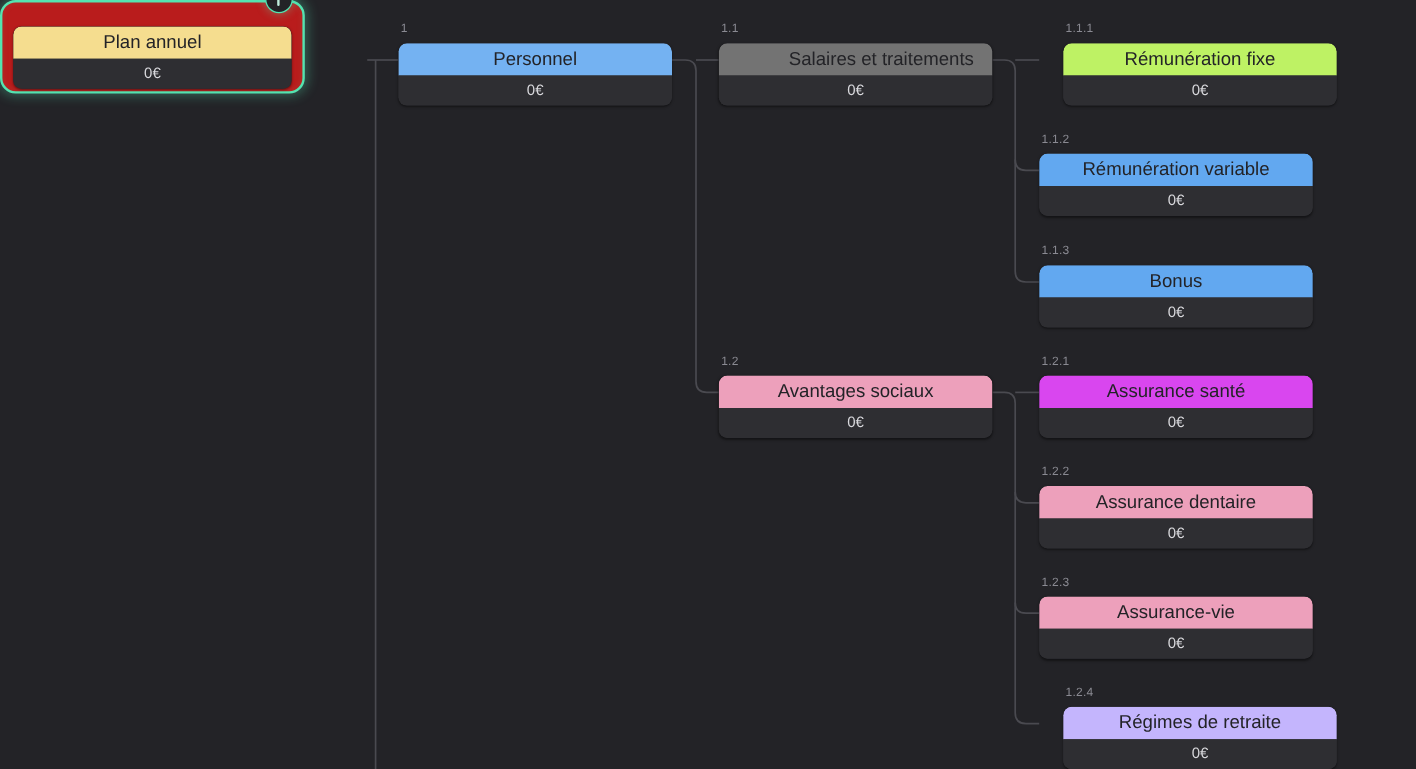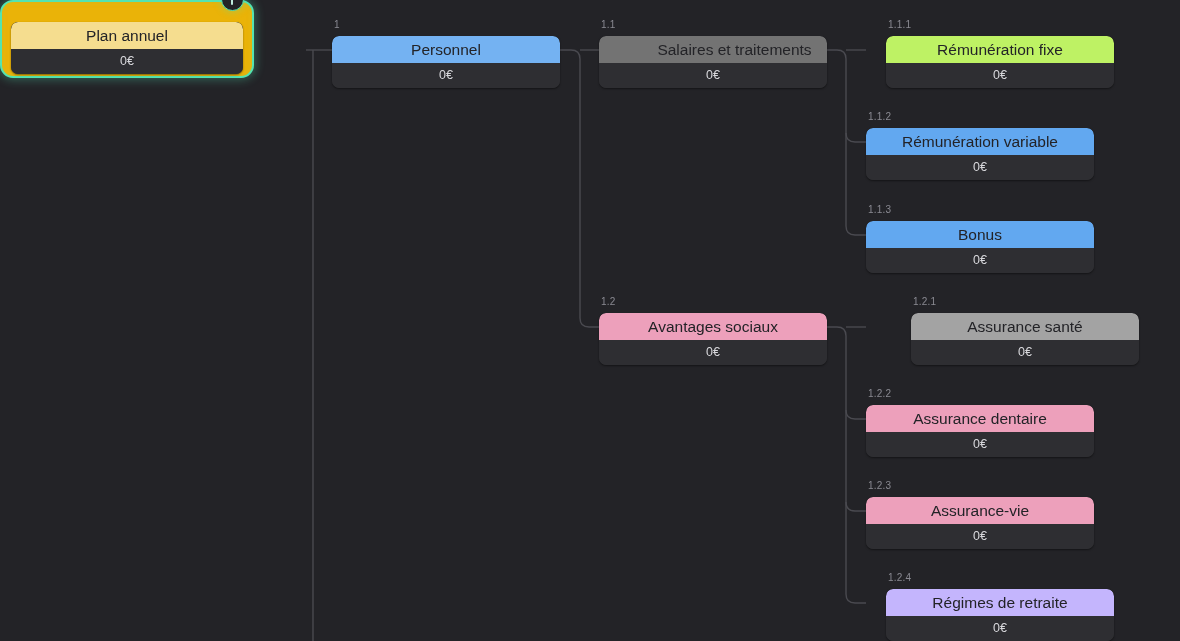--- a/index.html
+++ b/index.html
@@ -81,21 +81,21 @@
   }
 
   
   #root-node {
     left: 52px;
     top: 14px;
     width: 254px;
     height: 78px;
     border: 2px solid #54e3b0;
     border-radius: 13px;
-    background: #eab308;
+    background: #b91c1c;
     box-shadow: 0 0 10px 2px rgba(84,227,176,.32),
                 inset 0 0 6px rgba(84,227,176,.10);
     box-sizing: border-box;
   }
   #root-node .node-card {
     position: absolute;
     left: 11px;
     top: 22px;
     width: 232px;
   }
@@ -193,24 +193,24 @@
           <div class="node-value">0€</div>
         </div>
       </div>
       <div class="node" style="left: 599px; top: 313px; width: 228px;">
         <div class="node-index">1.2</div>
         <div class="node-card">
           <div class="node-title" style="background: rgb(237, 160, 187);">Avantages sociaux</div>
           <div class="node-value">0€</div>
         </div>
       </div>
-      <div class="node" style="left: 866px; top: 313px; width: 228px; margin-left: 45px;">
+      <div class="node" style="left: 866px; top: 313px; width: 228px;">
         <div class="node-index">1.2.1</div>
         <div class="node-card">
-          <div class="node-title" style="background: #a3a3a3;">Assurance santé</div>
+          <div class="node-title" style="background: #d946ef;">Assurance santé</div>
           <div class="node-value">0€</div>
         </div>
       </div>
       <div class="node" style="left: 866px; top: 405px; width: 228px;">
         <div class="node-index">1.2.2</div>
         <div class="node-card">
           <div class="node-title" style="background: rgb(237, 160, 187);">Assurance dentaire</div>
           <div class="node-value">0€</div>
         </div>
       </div>

